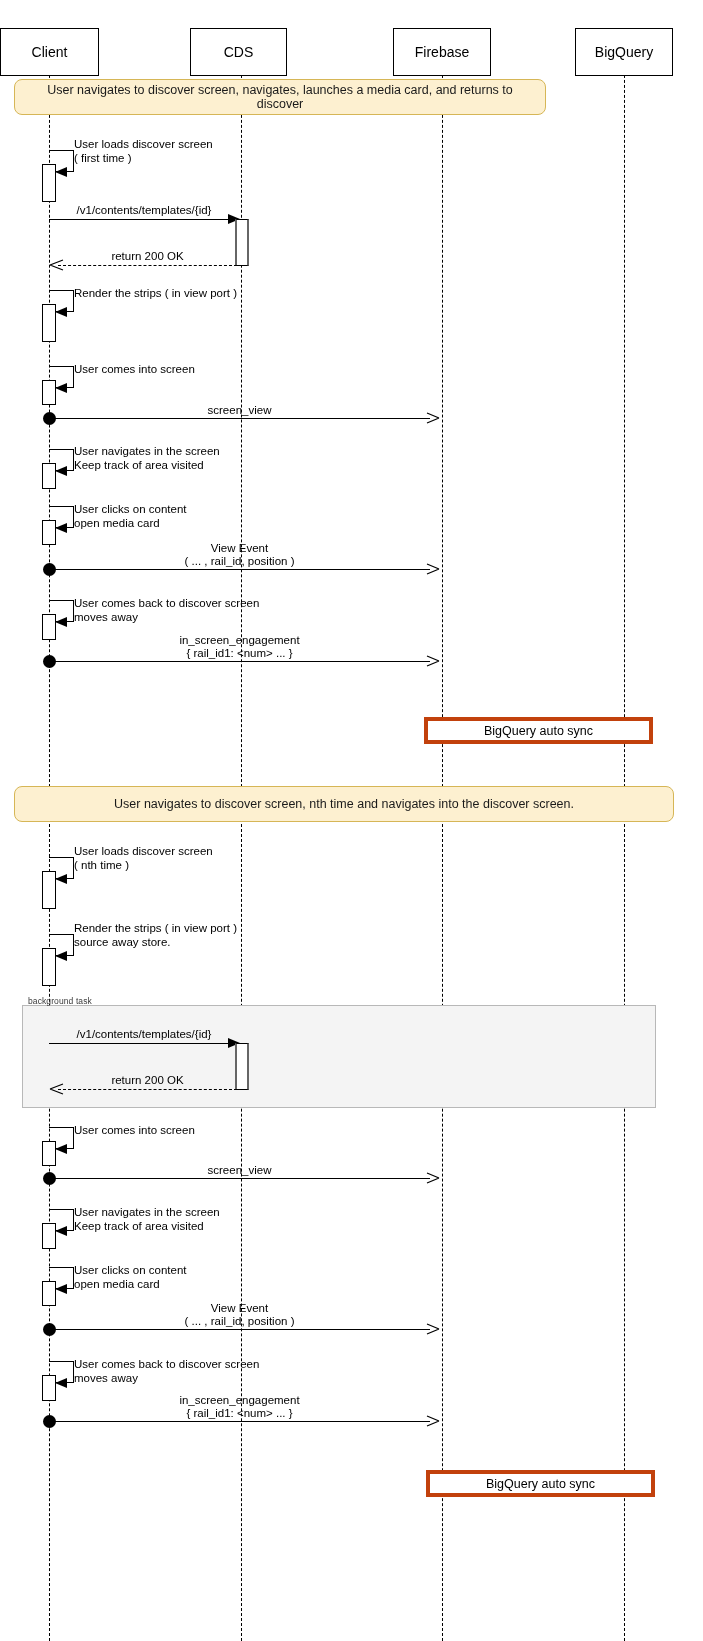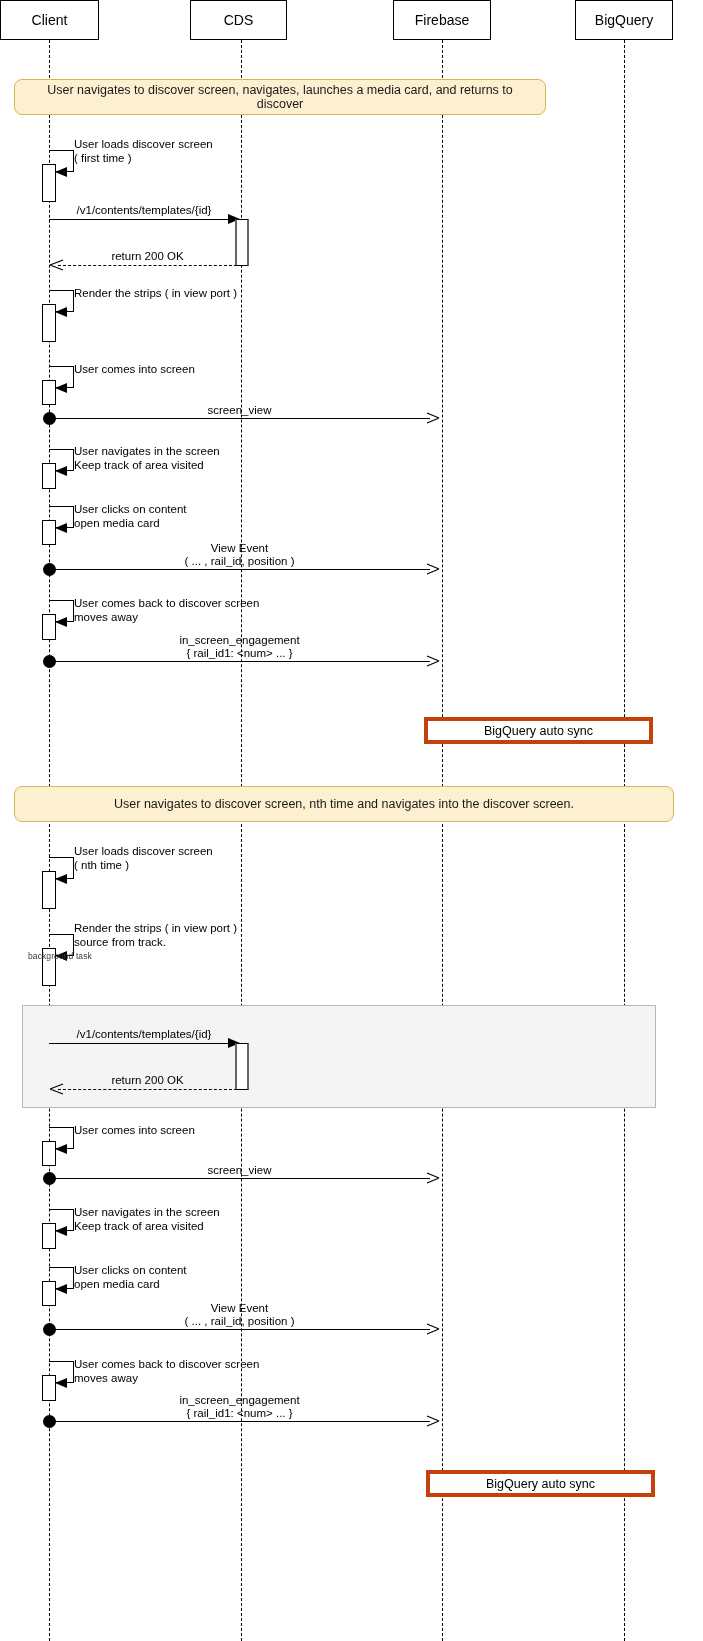--- a/index.html
+++ b/index.html
@@ -23,21 +23,22 @@
   .participant {
     position: absolute;
     box-sizing: border-box;
     border: 1px solid #000000;
     background: #ffffff;
     display: flex;
     align-items: center;
     justify-content: center;
     font-size: 14px;
     color: #000000;
-    height: 40px;
+    height: 48px;
+    margin-top: 28px;
   }
 
   
   .lifeline {
     position: absolute;
     width: 0;
     border-left: 1px dashed #000000;
   }
 
   
@@ -273,26 +274,26 @@
     <div>( nth time )</div>
   </div>
   <div class="activation" style="left:42px; top:871px; width:14px; height:38px;"></div>
 
   <div class="selfmsg" style="left:49px; top:934px; width:25px; height:22px;"></div>
   <svg class="arrow-svg" style="left:55px; top:950px; width:14px; height:12px;" viewBox="0 0 14 12">
     <path d="M0,6 L12,1 L12,11 Z" fill="#000000"></path>
   </svg>
   <div class="selftext" style="left:74px; top:922px;">
     <div>Render the strips ( in view port )</div>
-    <div>source from track.</div>
+    <div>source away store.</div>
   </div>
   <div class="activation" style="left:42px; top:948px; width:14px; height:38px;"></div>
 
   <div class="fragment" style="left:22px; top:1005px; width:634px; height:103px;"></div>
-  <div class="fragment-label" style="left:28px; top:951px;">background task</div>
+  <div class="fragment-label" style="left:28px; top:996px;">background task</div>
 
   <div class="msg-line" style="left:49px; top:1043px; width:188px;"></div>
   <svg class="arrow-svg" style="left:226px; top:1037px; width:14px; height:12px;" viewBox="0 0 14 12">
     <path d="M14,6 L2,1 L2,11 Z" fill="#000000"></path>
   </svg>
   <div class="msg-label" style="left:49px; top:1028px; width:190px;">/v1/contents/templates/{id}</div>
   <div class="activation thick" style="left:235px; top:1043px; width:14px; height:47px;"></div>
 
   <div class="msg-line dashed" style="left:58px; top:1089px; width:179px;"></div>
   <svg class="arrow-svg" style="left:50px; top:1083px; width:14px; height:12px;" viewBox="0 0 14 12">

